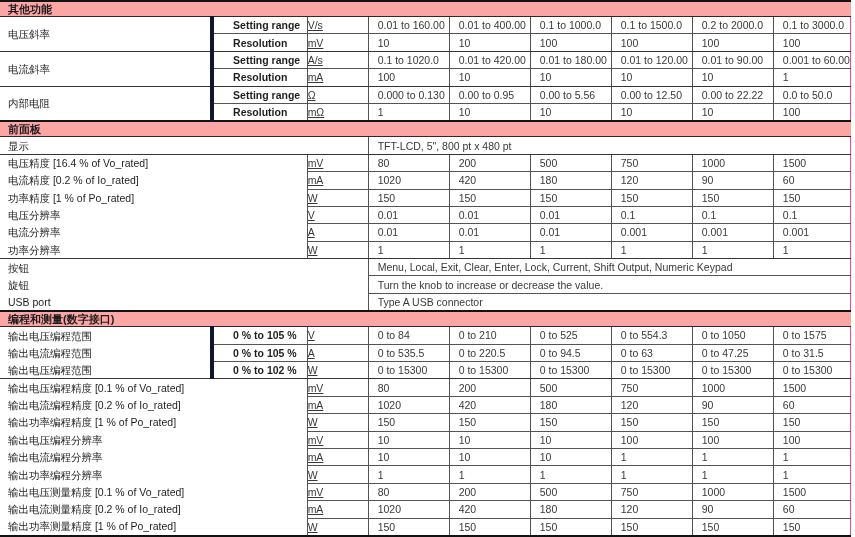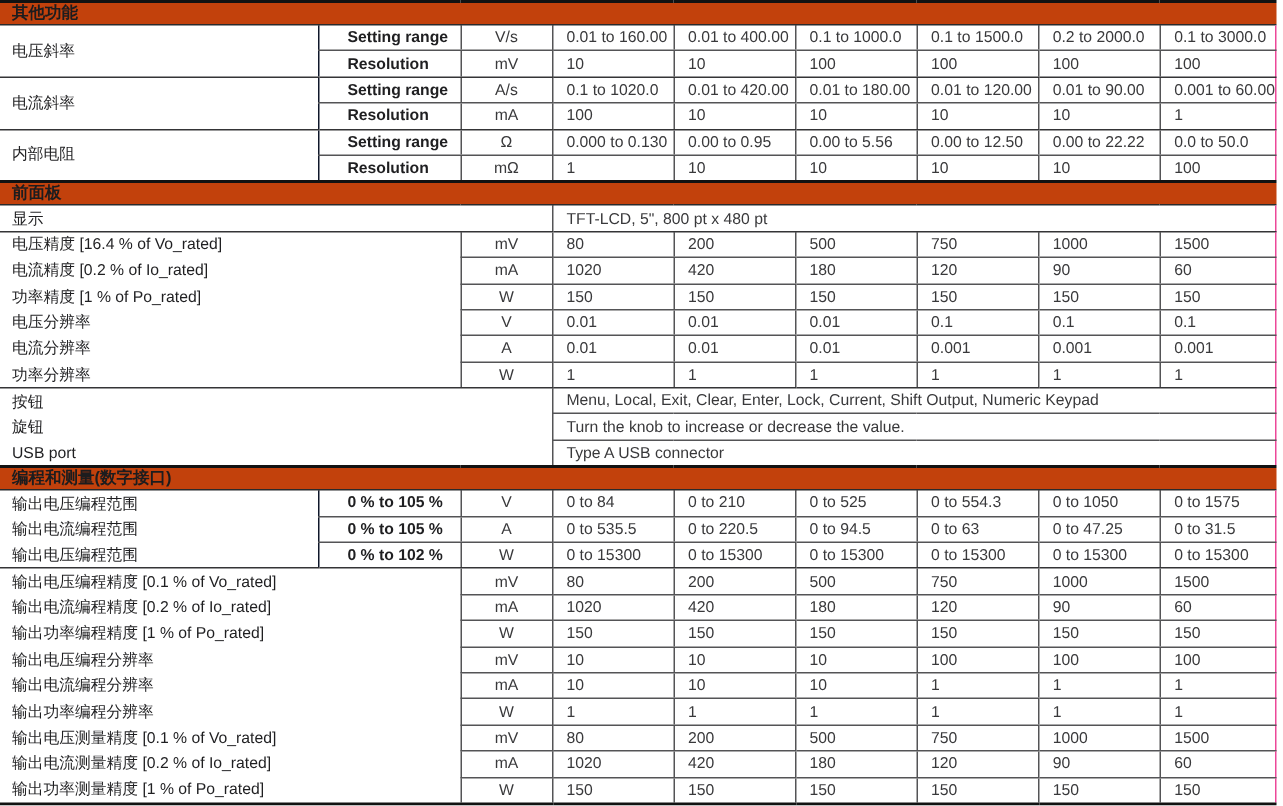--- a/index.html
+++ b/index.html
@@ -1,24 +1,24 @@
 <!DOCTYPE html>
 <html><head>
 <meta charset="utf-8">
 <style>
   html,body{margin:0;padding:0;background:#fff;}
   body{width:855px;height:537px;overflow:hidden;font-family:"Liberation Sans","DejaVu Sans",sans-serif;}
   #sheet{width:855px;}
   table{border-collapse:collapse;table-layout:fixed;width:851px;color:#323234;}
   td,th{height:16.4px;font-size:10.5px;line-height:16px;padding:0;vertical-align:middle;overflow:hidden;white-space:nowrap;}
   tr.sec th{height:13.6px;line-height:14px;text-align:left;padding-left:8px;font-size:11px;font-weight:bold;
-    background:#c2410c;color:#1c1c1e;border-top:2.2px solid #121212;border-bottom:1.4px solid #2a2a2c;}
+    background:#fca5a5;color:#1c1c1e;border-top:2.2px solid #121212;border-bottom:1.4px solid #2a2a2c;}
   td.lab{padding-left:8px;font-weight:normal;color:#1f1f21;border-bottom:none;}
-  td.sub{border-left:1px solid #0f172a;border-bottom:1px solid #545456;padding-left:19px;font-weight:bold;color:#1f1f21;}
-  td.unit{border-left:1px solid #545456;border-right:1px solid #545456;border-bottom:1px solid #545456;text-align:center;color:#39393b;}
+  td.sub{border-left:4px solid #0f172a;border-bottom:1px solid #545456;padding-left:19px;font-weight:bold;color:#1f1f21;}
+  td.unit{border-left:1px solid #545456;border-right:1px solid #545456;border-bottom:1px solid #545456;color:#39393b;text-decoration:underline;}
   td.val{border-left:1px solid #545456;border-bottom:1px solid #545456;padding-left:9px;color:#39393b;}
   td.wide{border-left:1px solid #545456;border-bottom:1px solid #545456;padding-left:9px;color:#39393b;}
   td.r{border-right:1px solid #ec4899;}
   tr.fw td{border-bottom:1.4px solid #343436;}
   td.lab[rowspan="2"]{border-bottom:1.4px solid #343436;}
   tbody tr:last-child td{border-bottom:2.2px solid #121212;}
 </style>
 </head>
 <body>
 

